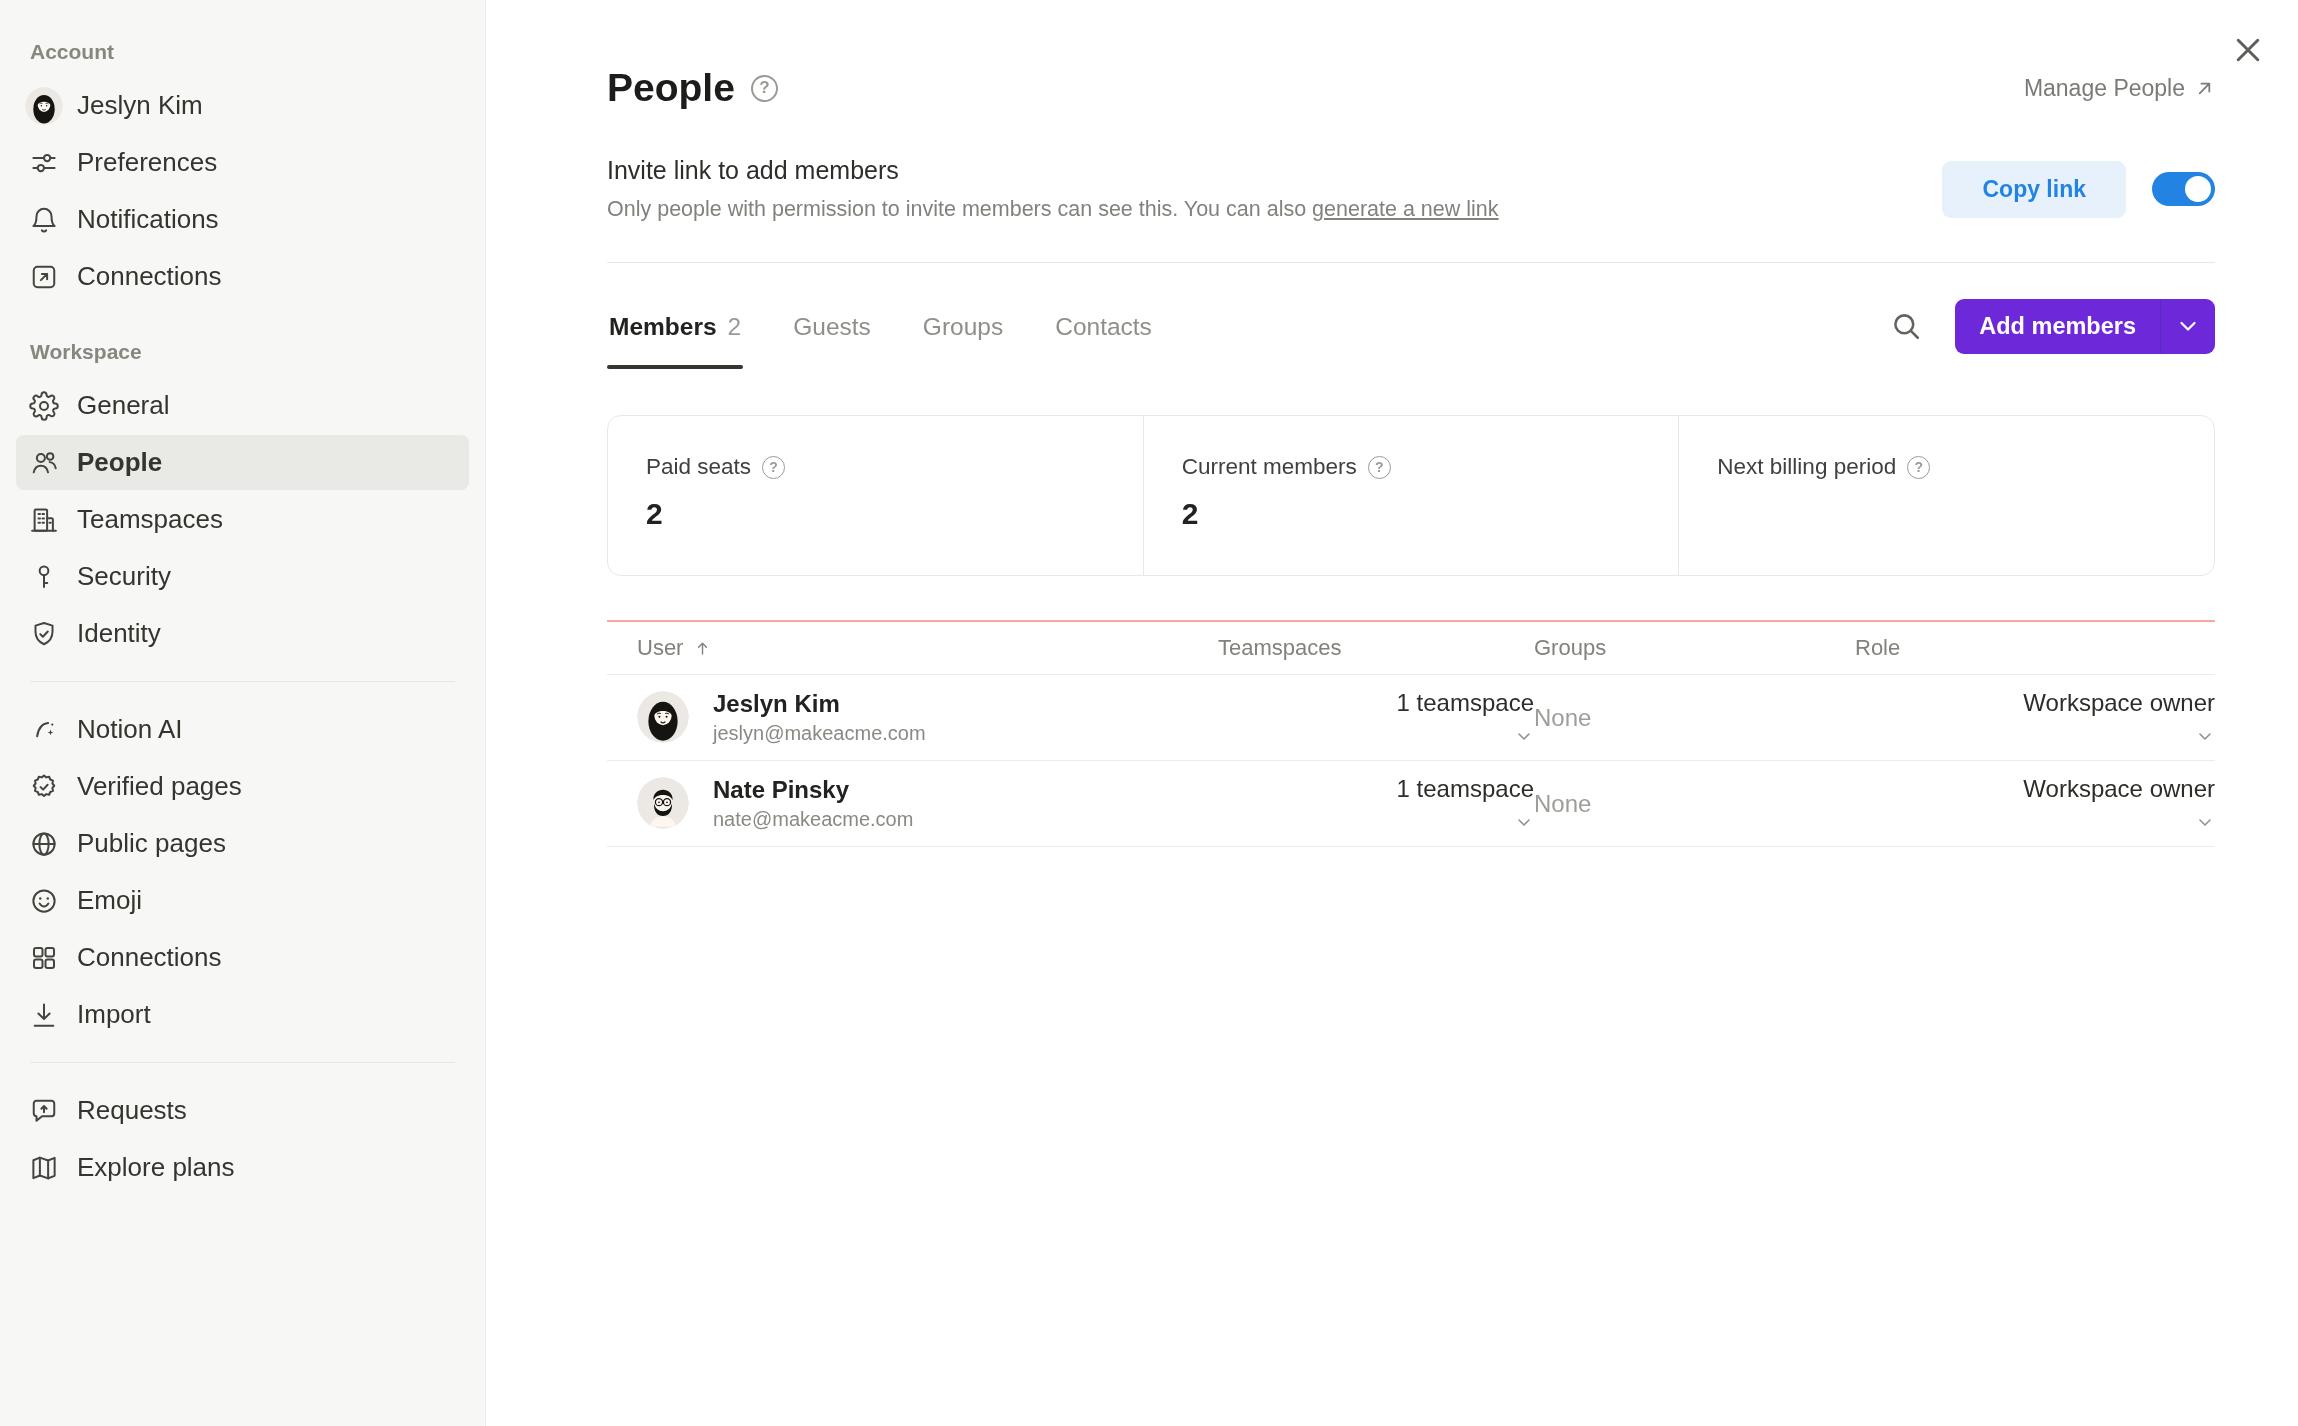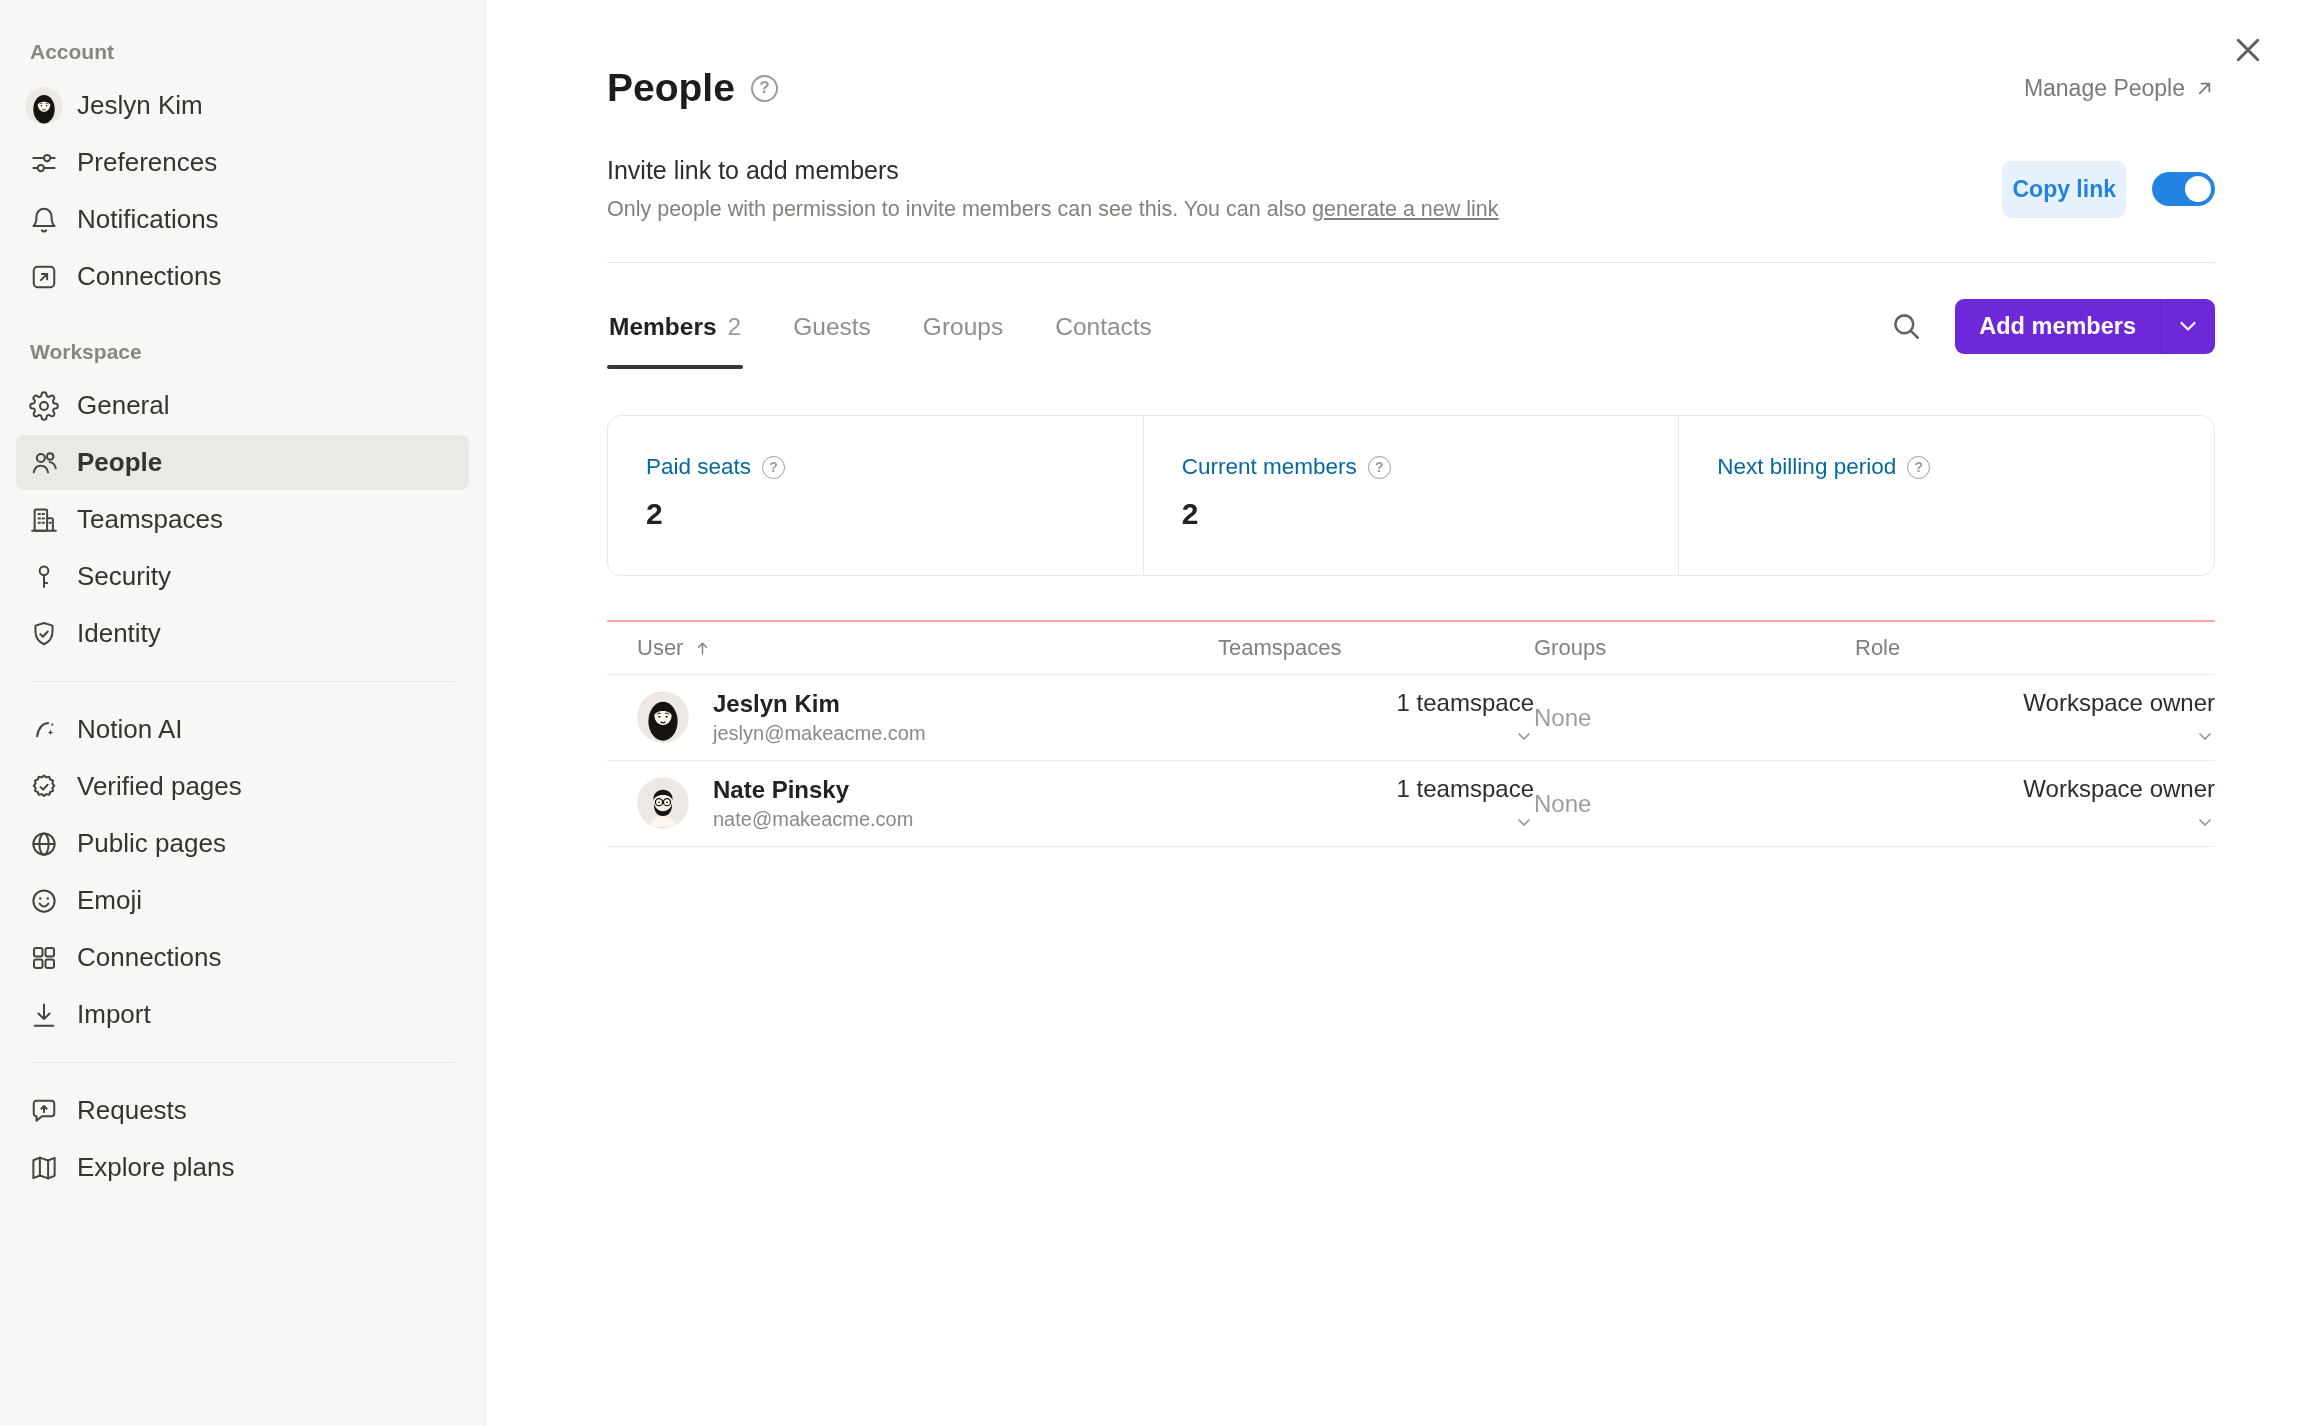--- a/index.html
+++ b/index.html
@@ -54,21 +54,21 @@
   .manage-link svg { width: 21px; height: 21px; stroke: #7b7a75; fill: none; stroke-width: 2; stroke-linecap: round; stroke-linejoin: round; }
 
   .invite-row { margin-top: 46px; display: flex; align-items: center; justify-content: space-between; }
   .invite-title { font-size: 25px; color: #2e2d29; }
   .invite-desc { margin-top: 12px; font-size: 21.5px; color: #82817b; }
   .invite-desc a { color: #82817b; text-decoration: underline; cursor: pointer; }
   .invite-actions { display: flex; align-items: center; gap: 26px; }
   .copy-btn {
     background: #e7f1fc; color: #2383e2;
     font-size: 23px; font-weight: 700;
-    padding: 15px 10px; border-radius: 9px; border: none; cursor: pointer;
+    padding: 15px 40px; border-radius: 9px; border: none; cursor: pointer;
     font-family: "Liberation Sans", sans-serif;
   }
   .toggle { width: 63px; height: 34px; border-radius: 17px; background: #2383e2; position: relative; cursor: pointer; }
   .toggle .knob { position: absolute; top: 4px; right: 4px; width: 26px; height: 26px; border-radius: 50%; background: #fff; }
 
   .section-divider { height: 1px; background: #e9e8e4; margin-top: 40px; }
 
   .tabs-row { display: flex; align-items: center; margin-top: 20px; }
   .tabs { display: flex; gap: 48px; }
   .tab { position: relative; display: flex; gap: 11px; padding: 30px 2px 28px 2px; font-size: 24.5px; color: #8f8e88; cursor: pointer; }
@@ -79,21 +79,21 @@
   .search-btn { width: 34px; height: 34px; cursor: pointer; }
   .search-btn svg { width: 34px; height: 34px; stroke: #63625d; fill: none; stroke-width: 1.8; stroke-linecap: round; }
   .add-btn { display: flex; align-items: stretch; background: #6d28d9; border-radius: 9px; height: 55px; color: #fff; cursor: pointer; overflow: hidden; }
   .add-btn .lbl { display: flex; align-items: center; padding: 0 24px; font-size: 23.5px; font-weight: 700; }
   .add-btn .chev { display: flex; align-items: center; justify-content: center; width: 55px; border-left: 1px solid rgba(16,70,130,0.35); }
   .add-btn .chev svg { width: 24px; height: 24px; stroke: #fff; fill: none; stroke-width: 2.2; stroke-linecap: round; stroke-linejoin: round; }
 
   .stats { margin-top: 46px; display: flex; border: 1.5px solid #e9e8e4; border-radius: 14px; }
   .stat { flex: 1; padding: 38px 0 44px 38px; }
   .stat + .stat { border-left: 1.5px solid #e9e8e4; }
-  .stat-label { display: flex; align-items: center; gap: 11px; font-size: 22.5px; color: #0369a1; }
+  .stat-label { display: flex; align-items: center; gap: 11px; font-size: 22.5px; color: #404040; }
   .stat-value { margin-top: 17px; font-size: 30px; font-weight: 700; color: #232220; }
 
   .member-table { margin-top: 44px; }
   .thead, .trow { display: grid; grid-template-columns: 611px 316px 321px 1fr; align-items: center; }
   .thead { height: 55px; border-top: 2px solid #fca5a5; border-bottom: 1px solid #ecebe7; font-size: 22px; color: #82817b; }
   .thead .c-user { display: flex; align-items: center; gap: 10px; padding-left: 30px; cursor: pointer; }
   .thead svg { width: 19px; height: 19px; stroke: #82817b; fill: none; stroke-width: 1.8; stroke-linecap: round; stroke-linejoin: round; }
   .trow { height: 86px; border-bottom: 1px solid #ecebe7; font-size: 24px; color: #2e2d29; }
   .user-cell { display: flex; align-items: center; gap: 24px; padding-left: 30px; }
   .avatar { width: 52px; height: 52px; border-radius: 50%; }

